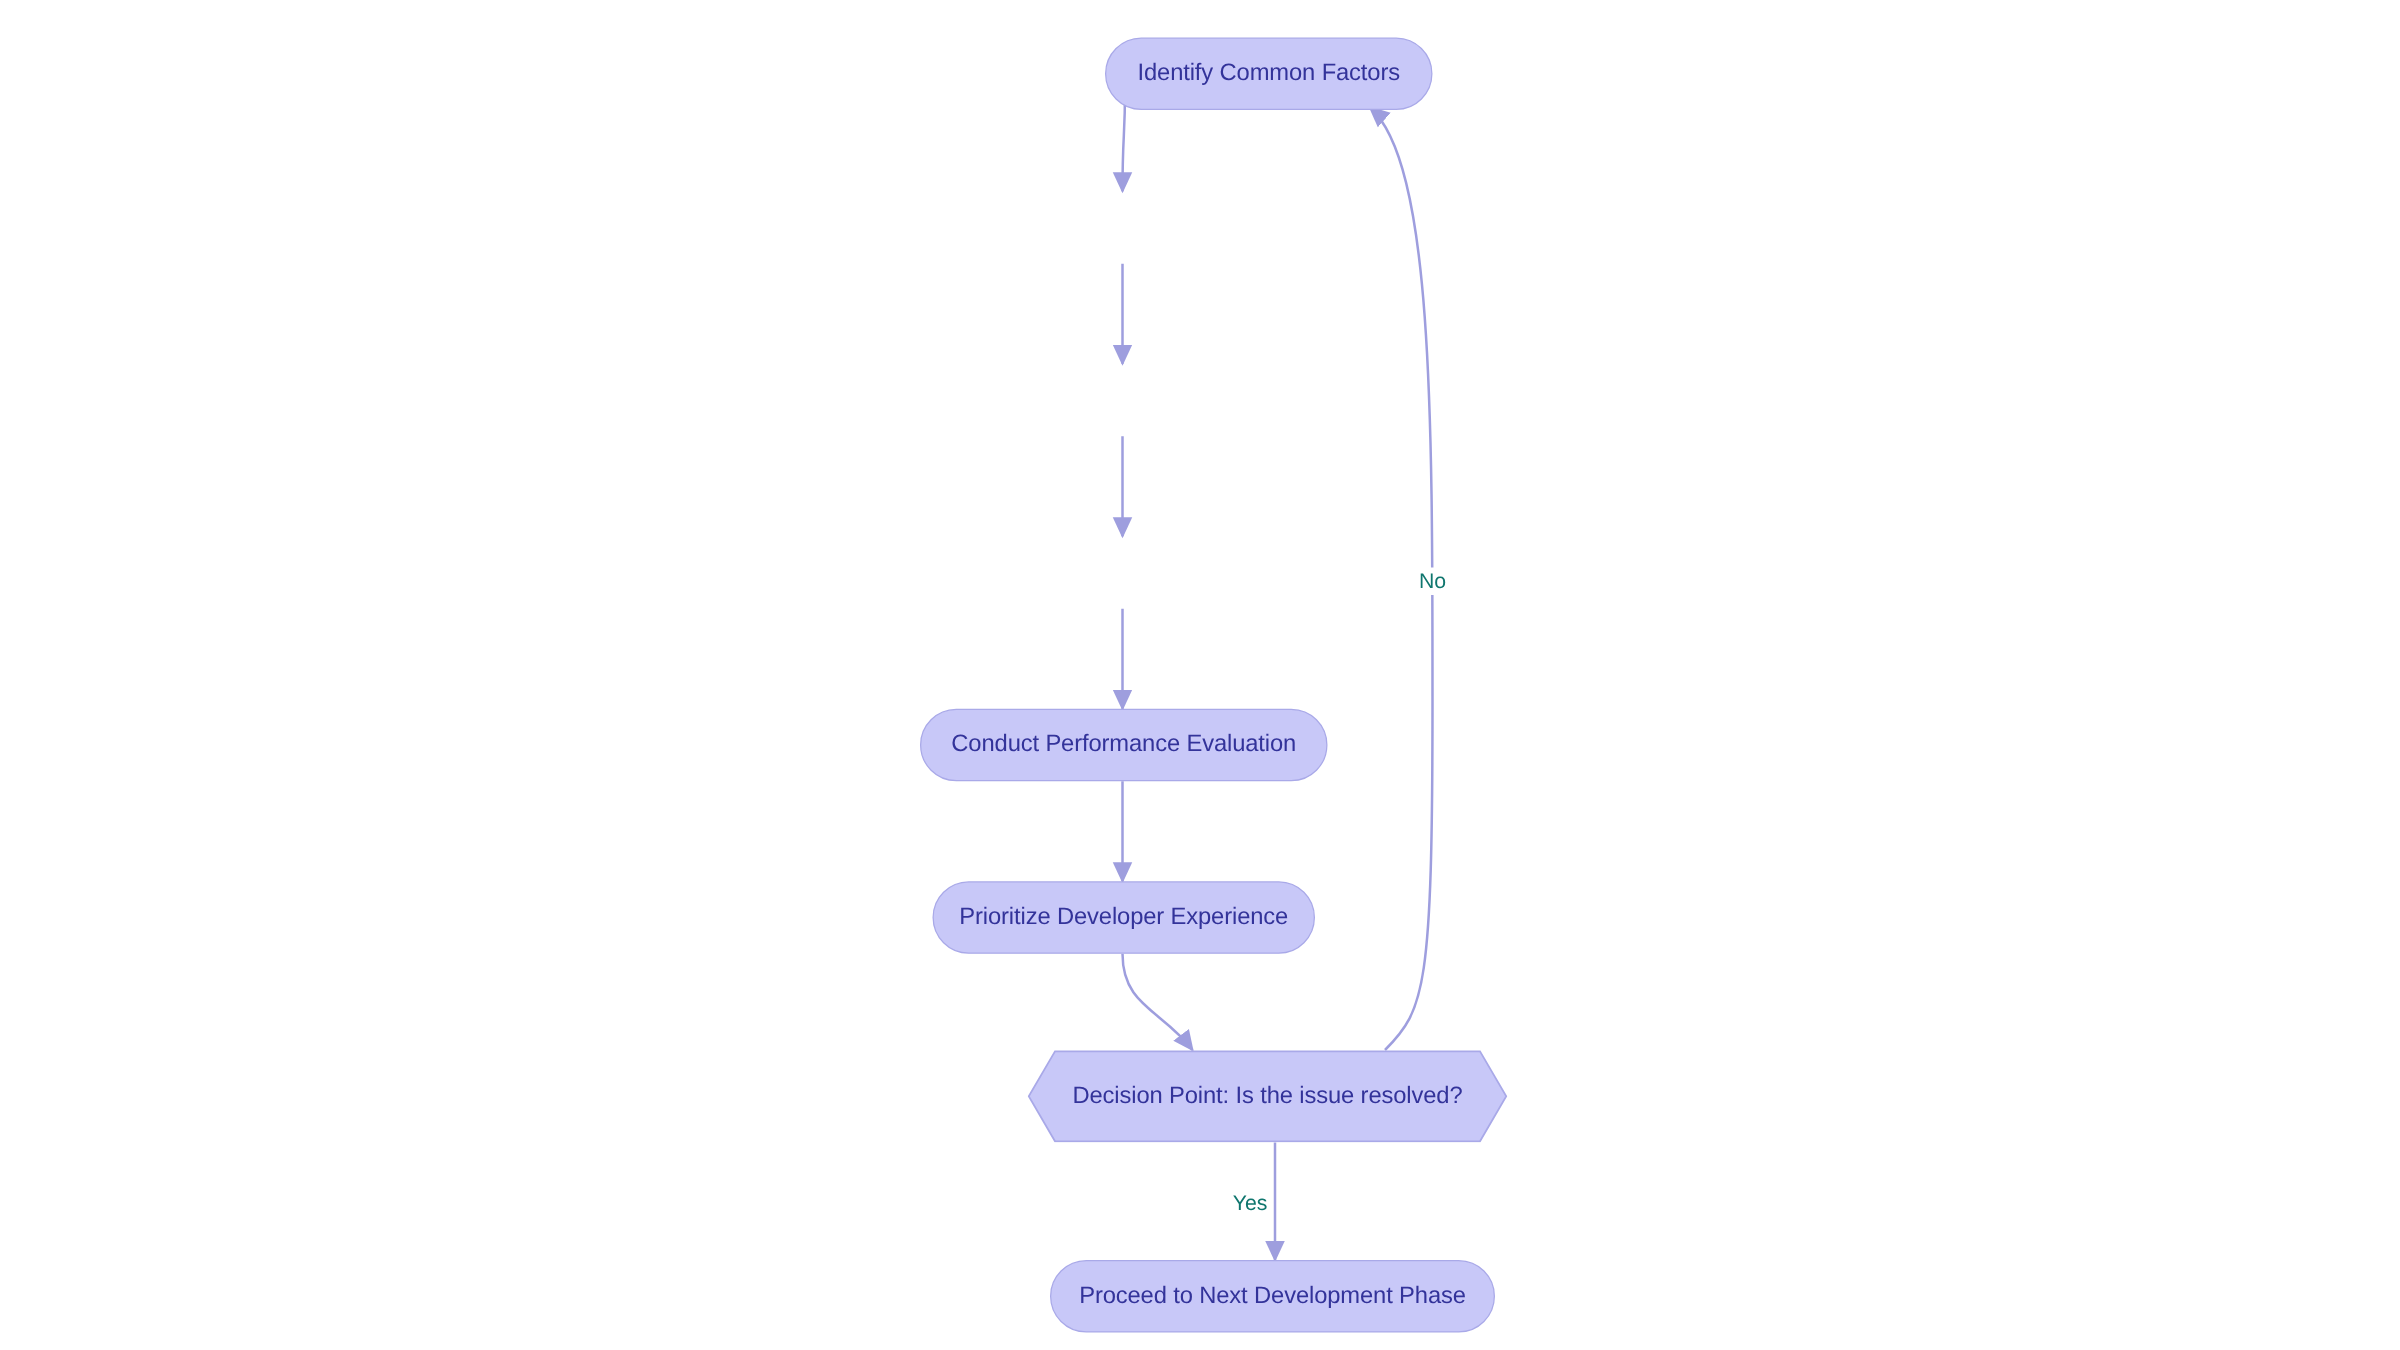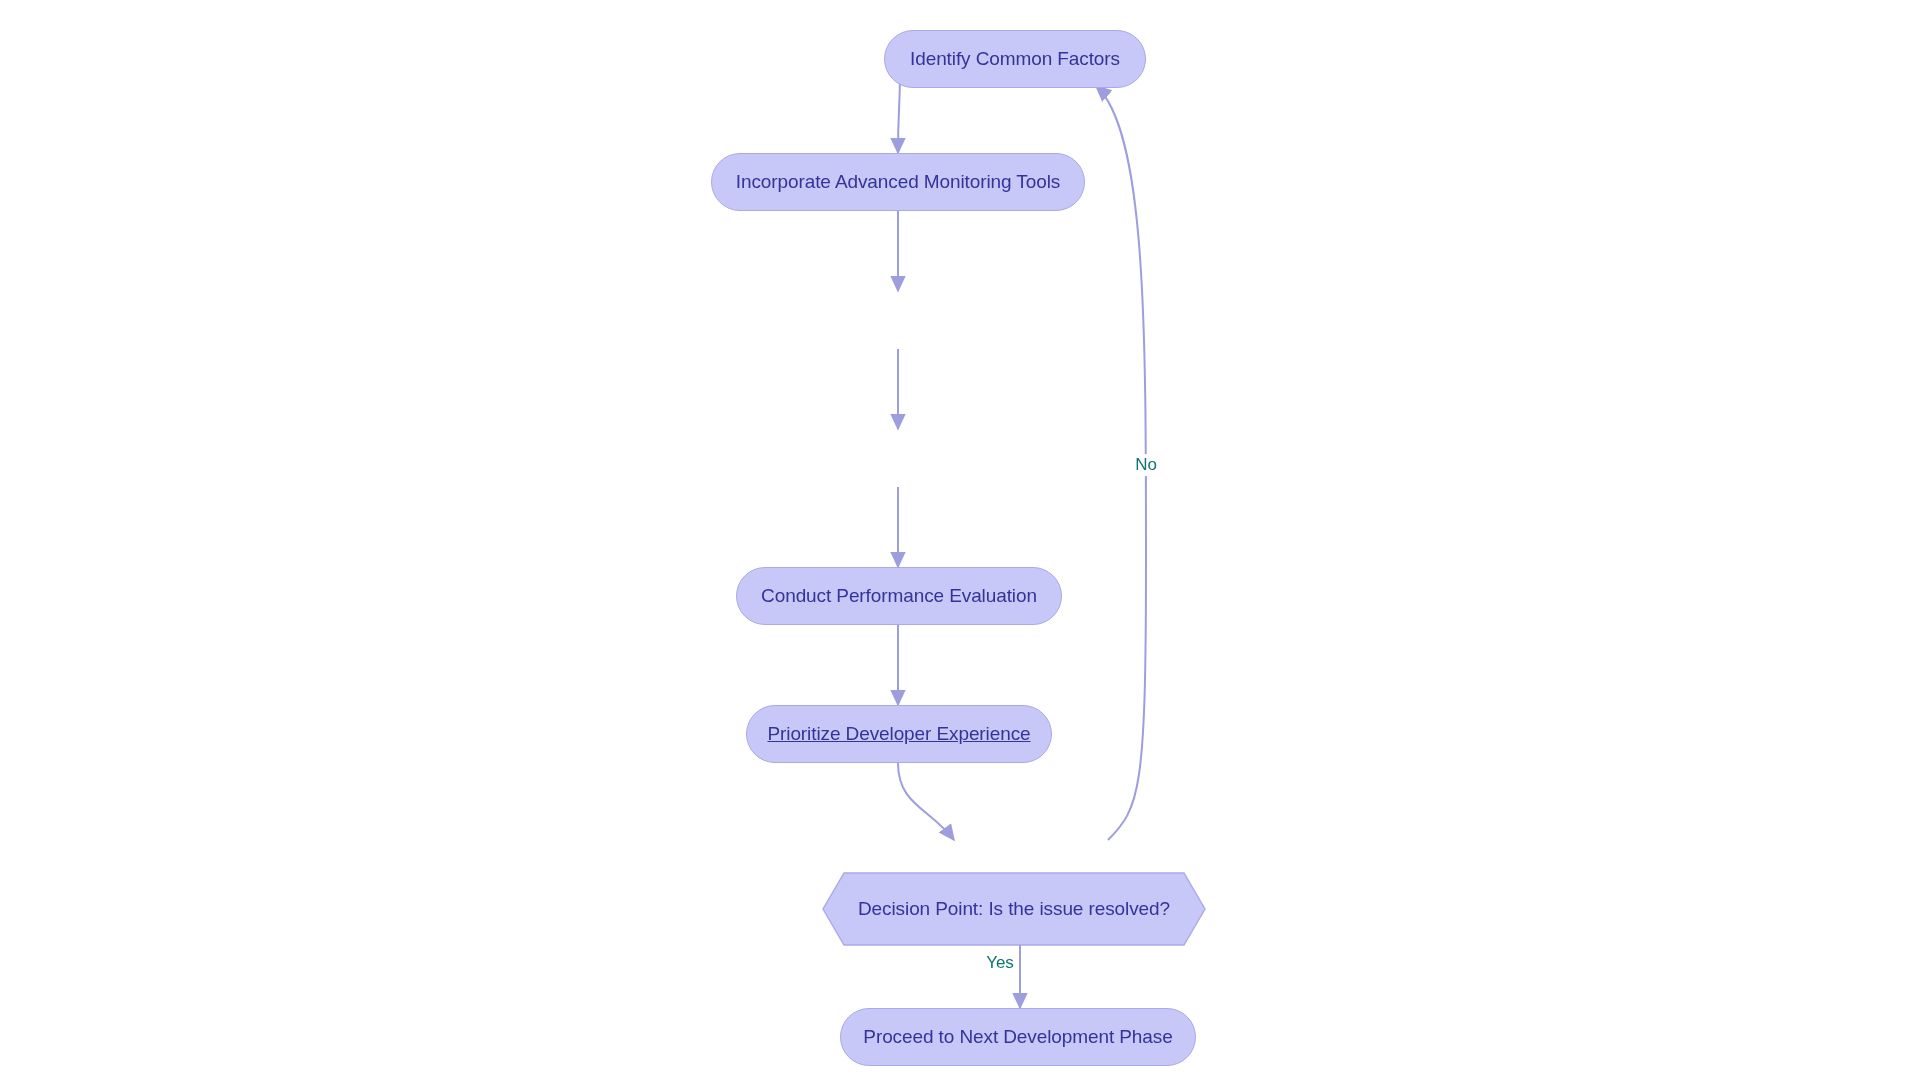--- a/index.html
+++ b/index.html
@@ -38,21 +38,20 @@
     font-size: 19px;
     letter-spacing: -0.1px;
     white-space: nowrap;
   }
   .node.stadium {
     border-radius: 999px;
   }
   .node.hexagon {
     border: none;
     background: transparent;
-    margin-top: 32px;
   }
   .hexagon .hex-shape {
     position: absolute;
     left: 0;
     top: 0;
     width: 100%;
     height: 100%;
   }
   .hexagon .hex-label {
     position: relative;
@@ -92,31 +91,28 @@
         <path d="M 898 763 C 898 805, 930 808, 954 840" fill="none" stroke="#9e9ede" stroke-width="2" marker-end="url(#arrowhead)"></path>
         <path d="M 1108 840 C 1140 808, 1146 790, 1146 560 C 1146 330, 1146 130, 1096 86" fill="none" stroke="#9e9ede" stroke-width="2" marker-end="url(#arrowhead)"></path>
         <path d="M 1020 914 L 1020 1008" fill="none" stroke="#9e9ede" stroke-width="2" marker-end="url(#arrowhead)"></path>
       </g>
   </svg>
 
   <div class="node stadium" style="left: 884px; top: 30px; width: 262px; height: 58px;">
     <span class="node-label">Identify Common Factors</span>
   </div>
 
-  <div class="node stadium" style="left: 711px; top: 153px; width: 374px; height: 58px;">
-    <span class="node-label">Incorporate Advanced Monitoring Tools</span>
-  </div>
 
 
 
   <div class="node stadium" style="left: 736px; top: 567px; width: 326px; height: 58px;">
     <span class="node-label">Conduct Performance Evaluation</span>
   </div>
 
-  <div class="node stadium" style="left: 746px; top: 705px; width: 306px; height: 58px; text-decoration: underline;">
+  <div class="node stadium" style="left: 746px; top: 705px; width: 306px; height: 58px;">
     <span class="node-label">Prioritize Developer Experience</span>
   </div>
 
   <div class="node hexagon" style="left: 822px; top: 840px; width: 384px; height: 74px;">
     <svg class="hex-shape" viewBox="0 0 384 74" preserveAspectRatio="none" xmlns="http://www.w3.org/2000/svg">
       <polygon points="22,1 362,1 383,37 362,73 22,73 1,37" fill="#c8c8f8" stroke="#a9a9e8" stroke-width="1.4" vector-effect="non-scaling-stroke"></polygon>
     </svg>
     <span class="hex-label node-label">Decision Point: Is the issue resolved?</span>
   </div>
 

